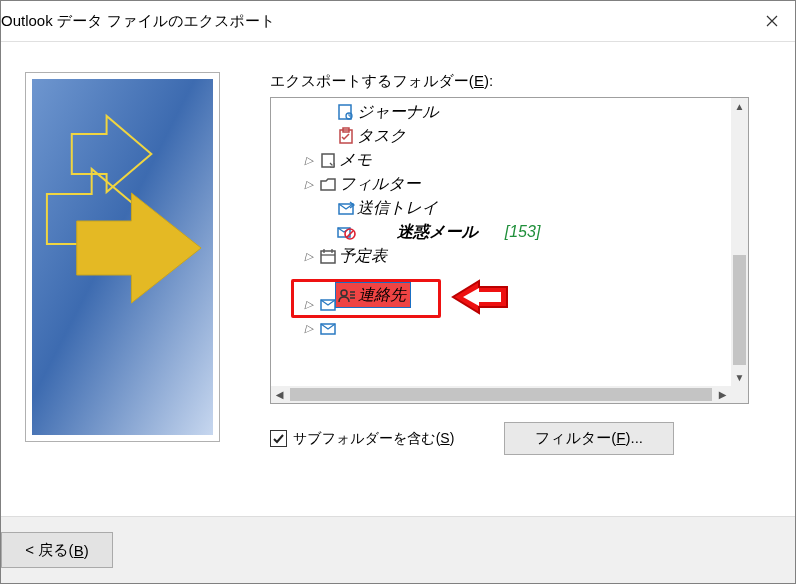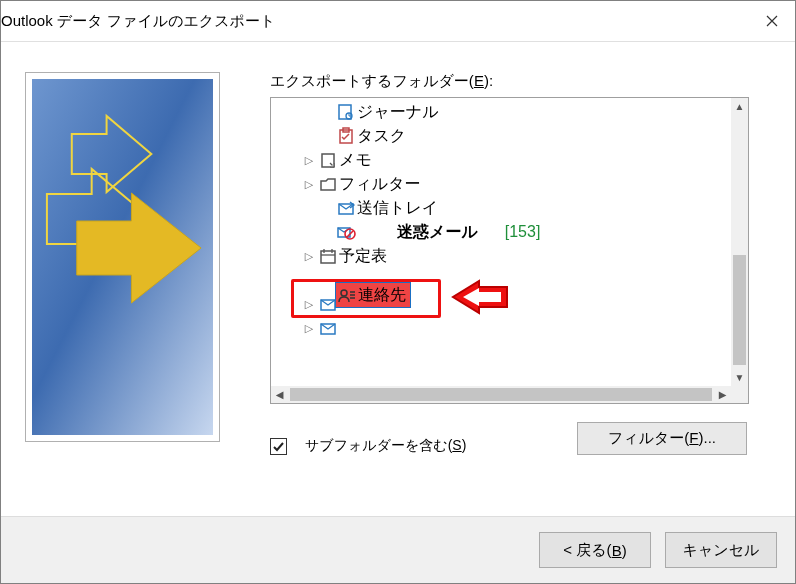--- a/index.html
+++ b/index.html
@@ -85,20 +85,21 @@
   .tree-items {
     padding-top: 2px;
   }
   .item {
     display: flex;
     align-items: center;
     height: 24px;
     padding-left: 48px;
     white-space: nowrap;
     font-size: 16px;
+    font-style: italic;
   }
   .item.indent2 { padding-left: 28px; }
   .item .exp {
     width: 16px;
     display: inline-flex;
     align-items: center;
     justify-content: center;
     color: #666;
     font-size: 11px;
   }
@@ -164,45 +165,44 @@
     position: absolute; left:0; right:17px; bottom:0; height:17px;
     background:#f0f0f0; display:flex;
   }
   .hscroll .btn { width:17px; display:flex; align-items:center; justify-content:center; font-size:10px; color:#555;}
   .hscroll .track{ flex:1; position:relative;}
   .hscroll .thumb{ position:absolute; top:2px; bottom:2px; left:2px; right:2px; background:#c4c4c4;}
   .corner { position:absolute; right:0; bottom:0; width:17px; height:17px; background:#f0f0f0;}
 
   
   .under {
-    width: 477px;
+    width: 404px;
     margin-top: 18px;
     display: flex;
-    align-items: flex-end;
-    gap: 12px;
+    align-items: center;
   }
   .cb {
     width:15px; height:15px; border:1px solid #333; margin-right:6px;
     display:inline-flex; align-items:center; justify-content:center;
     font-size:13px; line-height:1;
   }
   .filter-btn {
     margin-left:auto;
     border:1px solid #aaa;
     padding: 6px 30px;
     background:#e9e9e9;
     font-size:15px;
   }
 
   
   .button-bar {
     position:absolute; left:0; right:0; bottom:0;
     height: 66px; border-top:1px solid #ddd;
     background:#f0f0f0;
-    display:flex; align-items:center; justify-content:flex-end;
+    display:flex; align-items:center; 
     padding-right: 18px;
     gap: 14px;
   }
   .btn-std {
     border:1px solid #aaa;
     background:#e3e3e3;
     min-width: 110px;
     height: 34px;
     display:inline-flex; align-items:center; justify-content:center;
     font-size:15px;
@@ -410,15 +410,14 @@
       </div>
     </div>
   </div>
 
   <div class="button-bar">
     <span class="btn-std">
       <span>&lt; 戻る(</span>
         <span class="u">B</span>
         <span>)</span>
     </span>
-    <span class="btn-std">キャンセル</span>
   </div>
 </div>
 
 </body></html>

